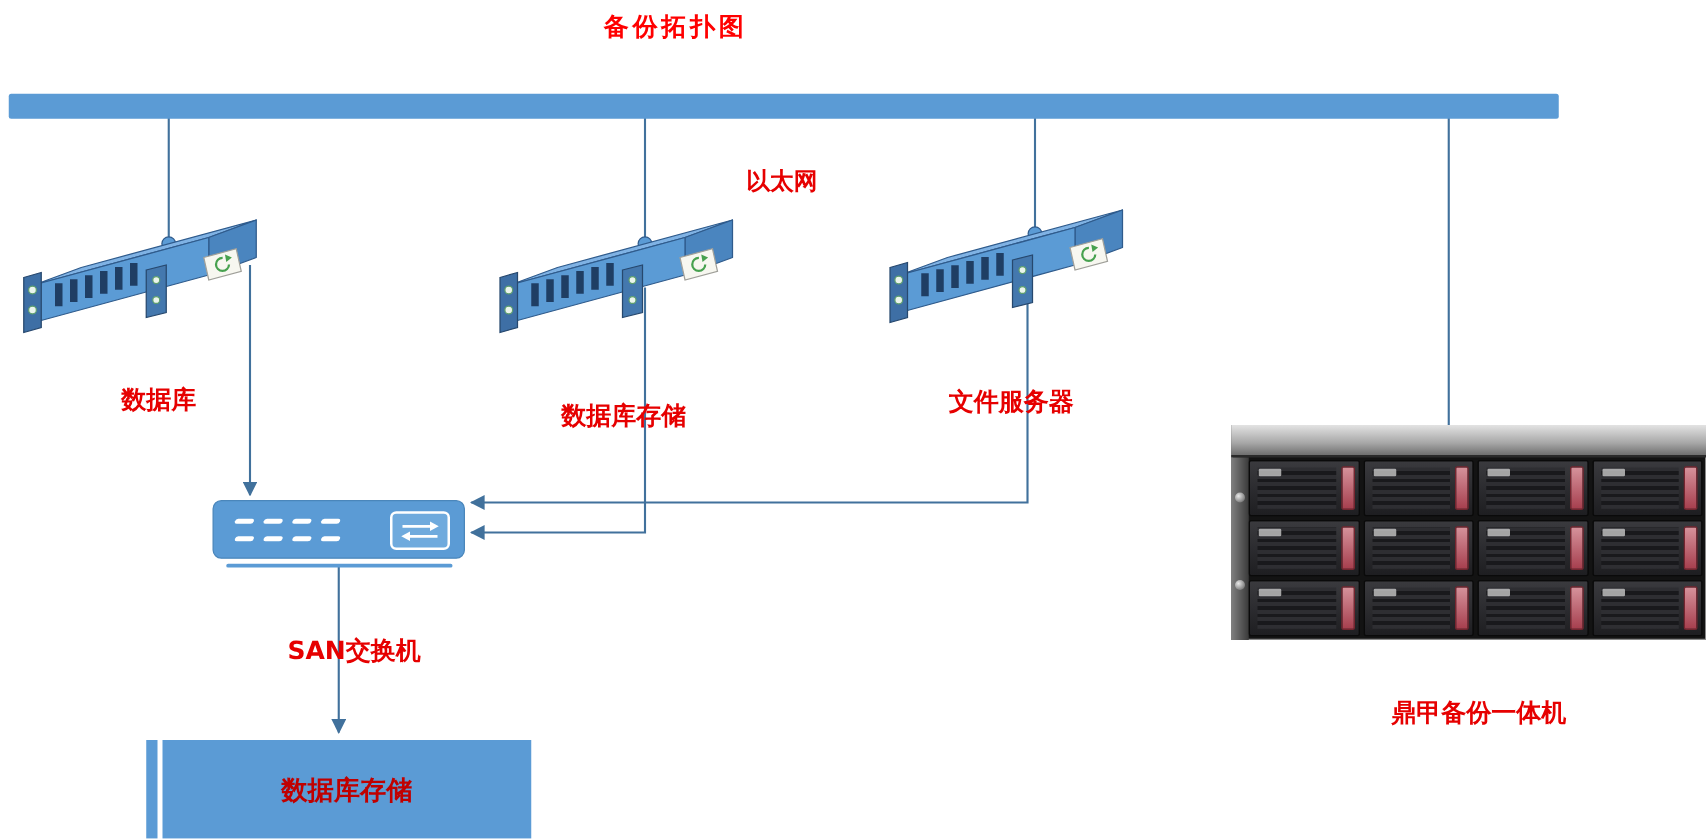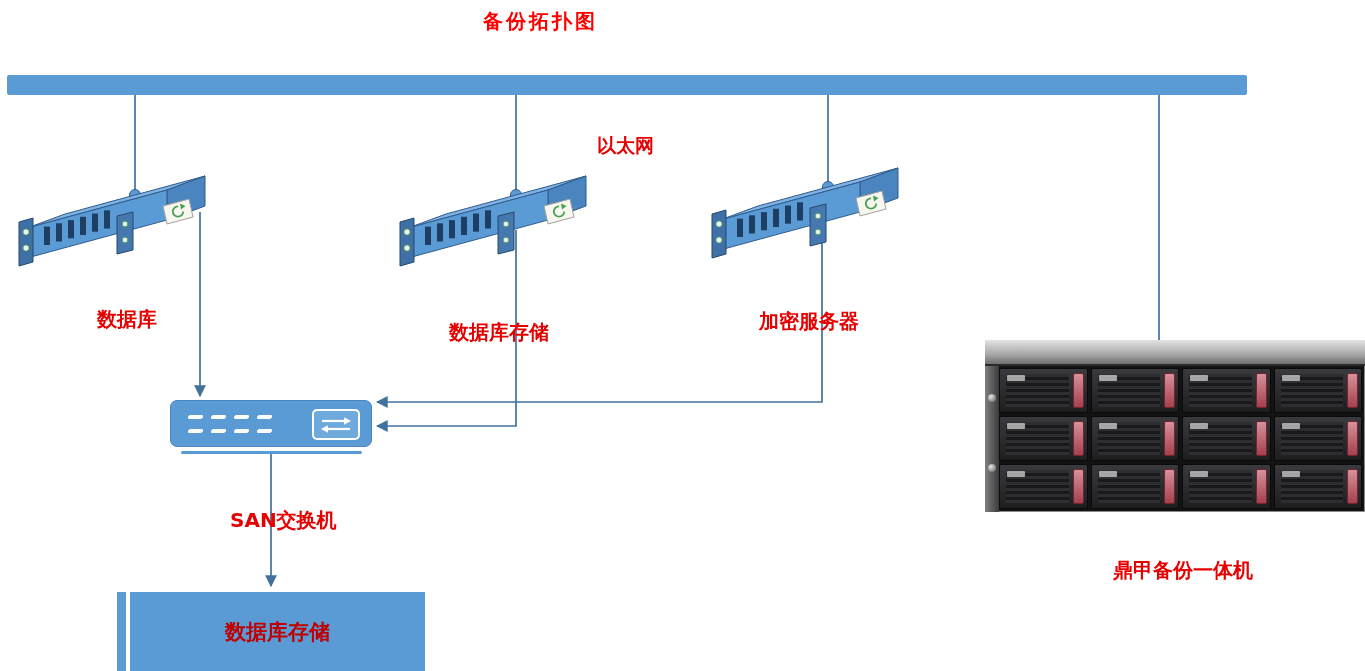--- a/index.html
+++ b/index.html
@@ -138,21 +138,21 @@
       </svg>
   </div>
   <div class="server" id="server-enc">
     <svg width="200" height="105">
         <use href="#server3d"></use>
       </svg>
   </div>
 
   <div class="lbl lbl-db">数据库</div>
   <div class="lbl lbl-file">数据库存储</div>
-  <div class="lbl lbl-enc">加密服务器</div>
+  <div class="lbl lbl-enc">文件服务器</div>
 
   <div class="switch">
     <span class="port p1"></span>
     <span class="port p2"></span>
     <span class="port p3"></span>
     <span class="port p4"></span>
     <span class="port p5"></span>
     <span class="port p6"></span>
     <span class="port p7"></span>
     <span class="port p8"></span>

